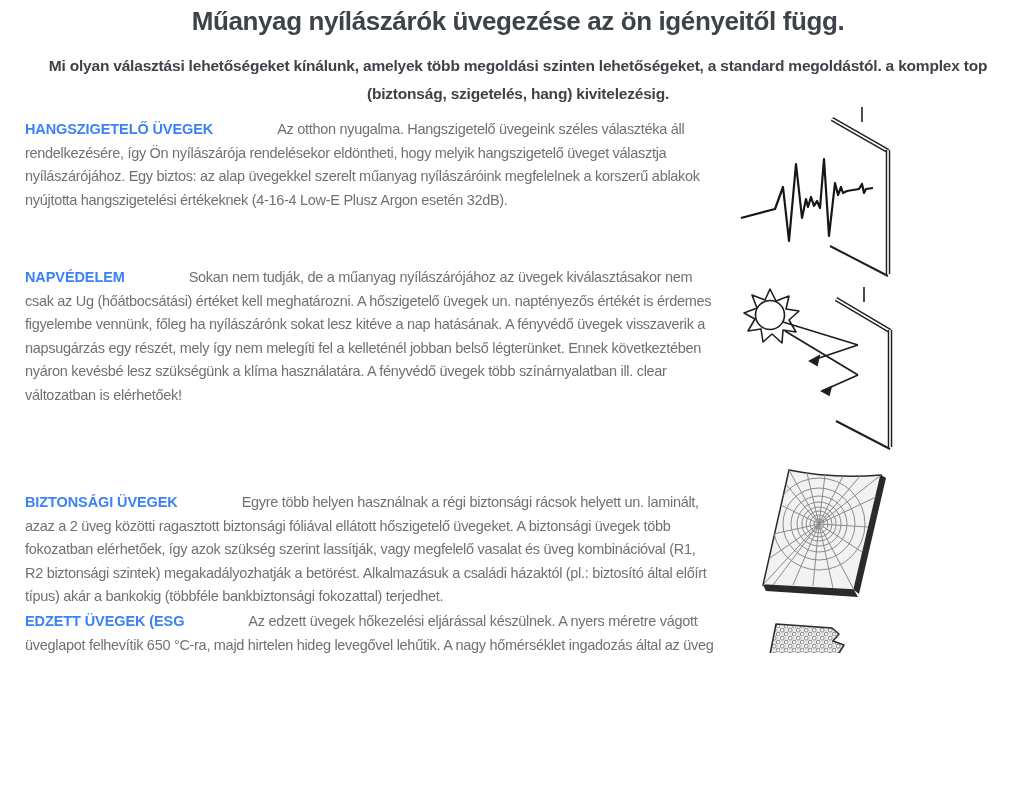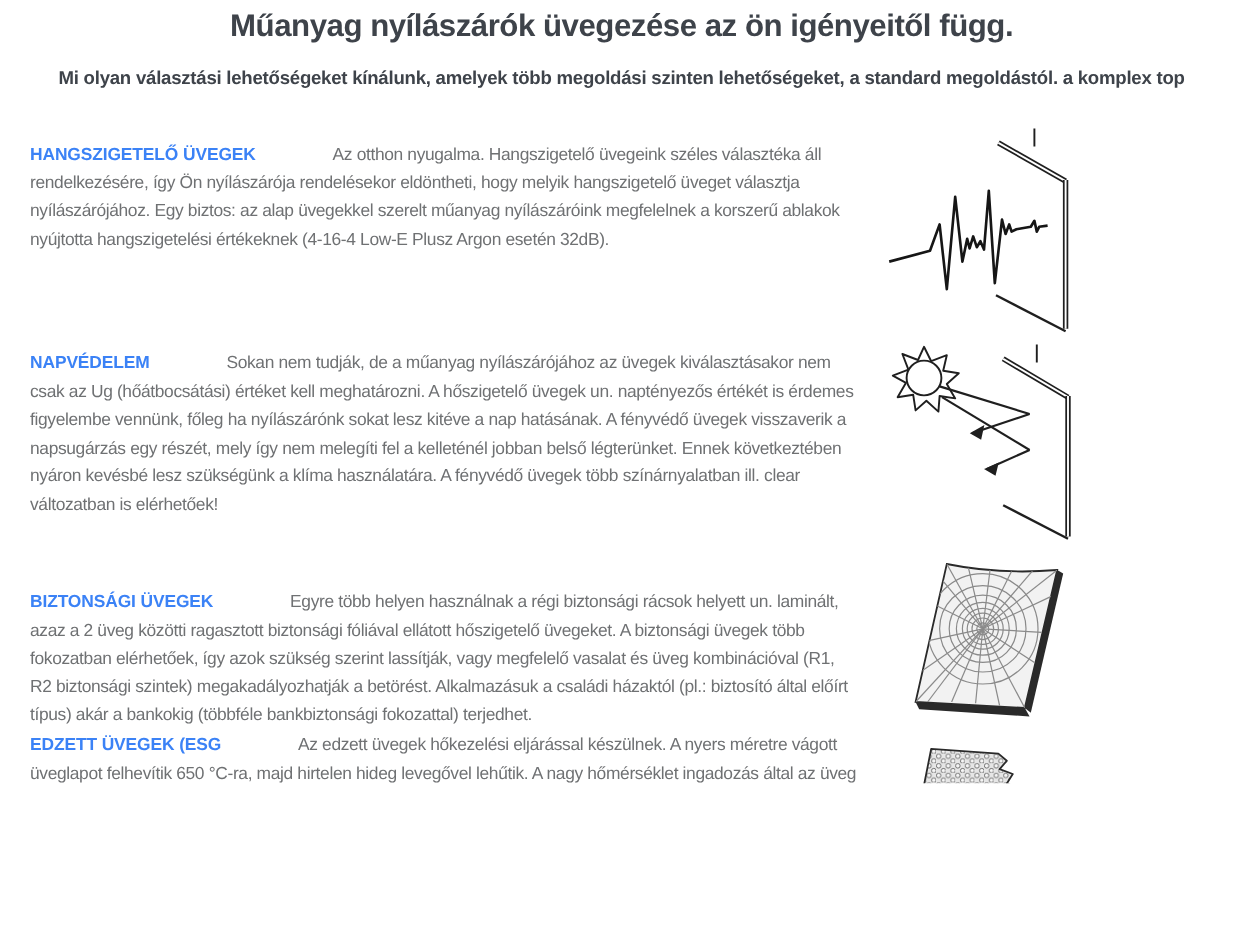--- a/index.html
+++ b/index.html
@@ -16,39 +16,40 @@
     font-size:15.5px;font-weight:bold;color:#3e434a;line-height:28px;letter-spacing:-0.2px;
   }
   .subtitle .line{display:block;white-space:nowrap;}
   .section{
     position:absolute;left:25px;width:692px;margin:0;
     font-size:14.5px;line-height:23.5px;color:#6f7173;letter-spacing:-0.3px;
   }
   .sec-heading{font-weight:bold;color:#3b82f6;letter-spacing:-0.1px;}
   .sec-gap{display:inline-block;width:64px;height:1px;}
   .sec-1{top:118px;}
-  .sec-2{top:292px;}
+  .sec-2{top:266px;}
   .sec-3{top:455px;margin-top:36px;}
   .sec-4{top:610px;}
   .art{position:absolute;}
   .art-1{left:740px;top:106px;width:160px;height:172px;}
   .art-2{left:740px;top:285px;width:160px;height:170px;}
   .art-3{left:745px;top:452px;width:160px;height:148px;}
   .art-4{left:740px;top:612px;width:165px;height:160px;}
   svg{display:block;width:100%;height:100%;}
 </style>
 </head>
 <body>
 
 <div class="page">
 
   <h1 class="title">Műanyag nyílászárók üvegezése az ön igényeitől függ.</h1>
 
   <p class="subtitle">
     <span class="line">Mi olyan választási lehetőségeket kínálunk, amelyek  több megoldási szinten lehetőségeket, a standard megoldástól. a komplex top</span>
+    <span class="line">(biztonság, szigetelés, hang) kivitelezésig.</span>
   </p>
 
   <p class="section sec-1">
     <span class="sec-heading">HANGSZIGETELŐ ÜVEGEK</span><span class="sec-gap"></span><span class="sec-body">Az otthon nyugalma. Hangszigetelő üvegeink széles választéka áll rendelkezésére, így Ön nyílászárója rendelésekor eldöntheti, hogy melyik hangszigetelő üveget választja nyílászárójához. Egy biztos: az alap üvegekkel szerelt műanyag nyílászáróink megfelelnek a korszerű ablakok nyújtotta hangszigetelési értékeknek (4-16-4 Low-E Plusz Argon esetén 32dB).</span>
   </p>
 
   <p class="section sec-2">
     <span class="sec-heading">NAPVÉDELEM</span><span class="sec-gap"></span><span class="sec-body">Sokan nem tudják, de a műanyag nyílászárójához az üvegek kiválasztásakor nem csak az Ug (hőátbocsátási) értéket kell meghatározni. A hőszigetelő üvegek un. naptényezős értékét is érdemes figyelembe vennünk, főleg ha nyílászárónk sokat lesz kitéve a nap hatásának. A fényvédő üvegek visszaverik a napsugárzás egy részét, mely így nem melegíti fel a kelleténél jobban belső légterünket. Ennek következtében nyáron kevésbé lesz szükségünk a klíma használatára. A fényvédő üvegek több színárnyalatban ill. clear változatban is elérhetőek!</span>
   </p>
 

